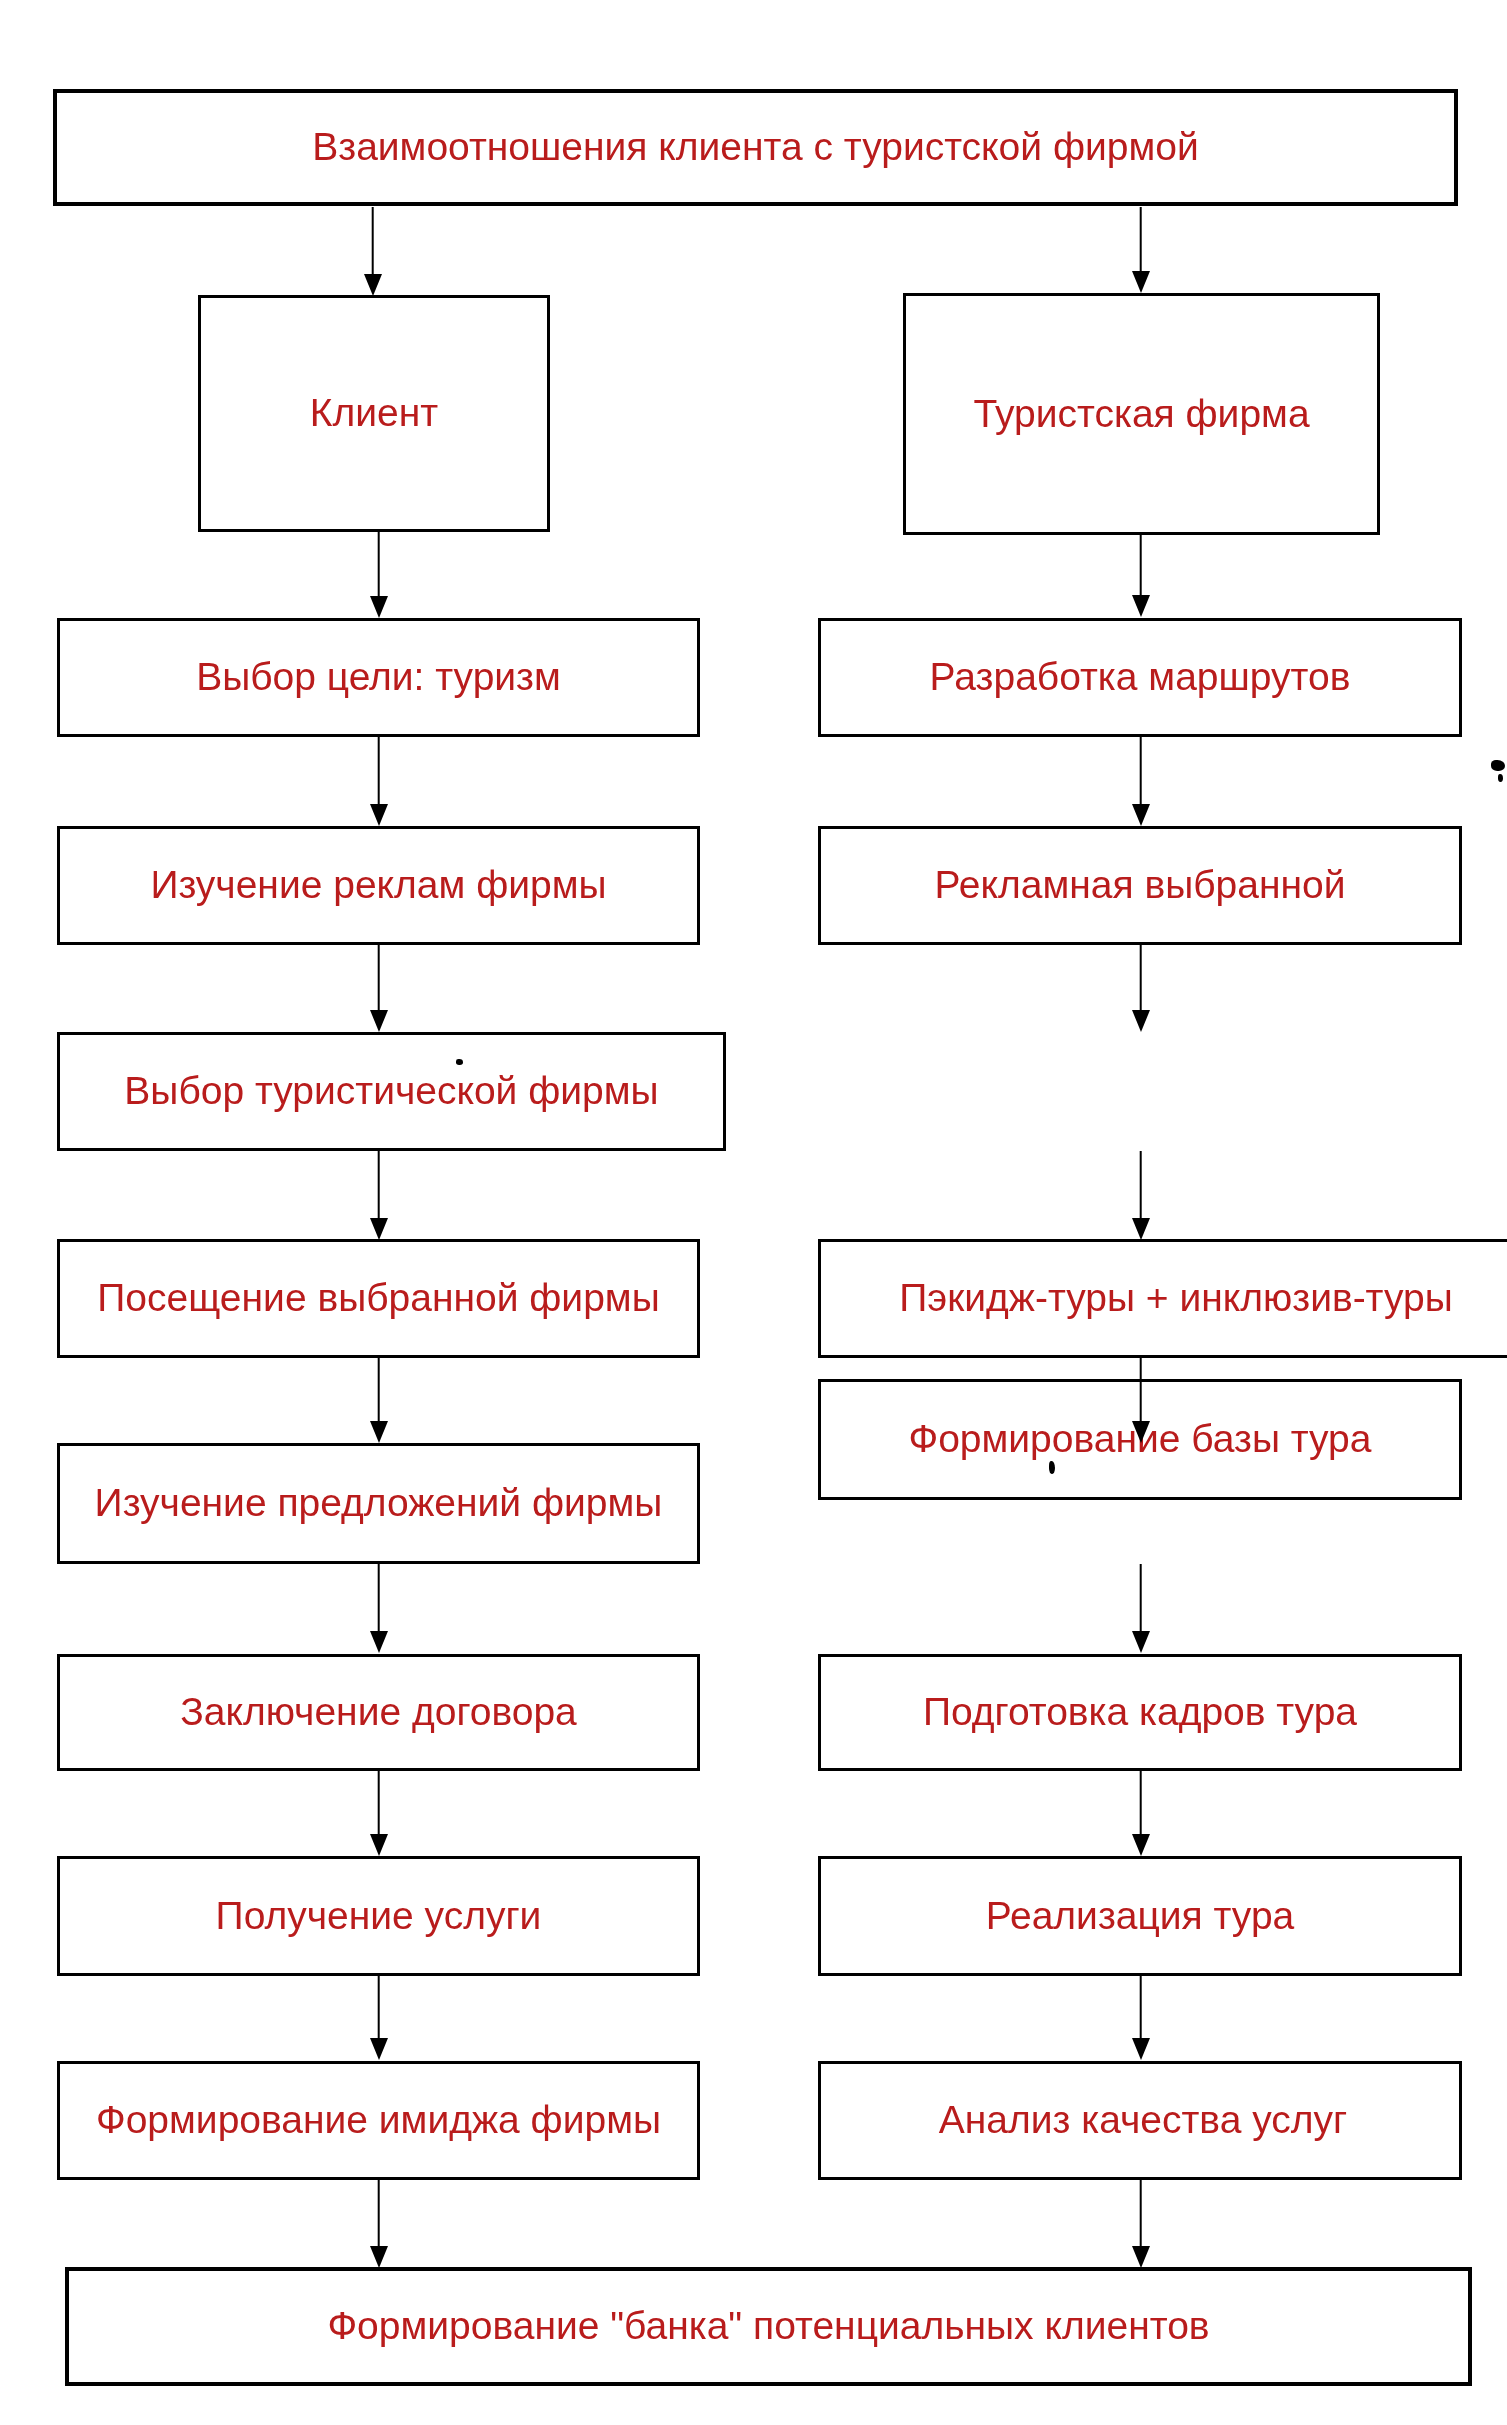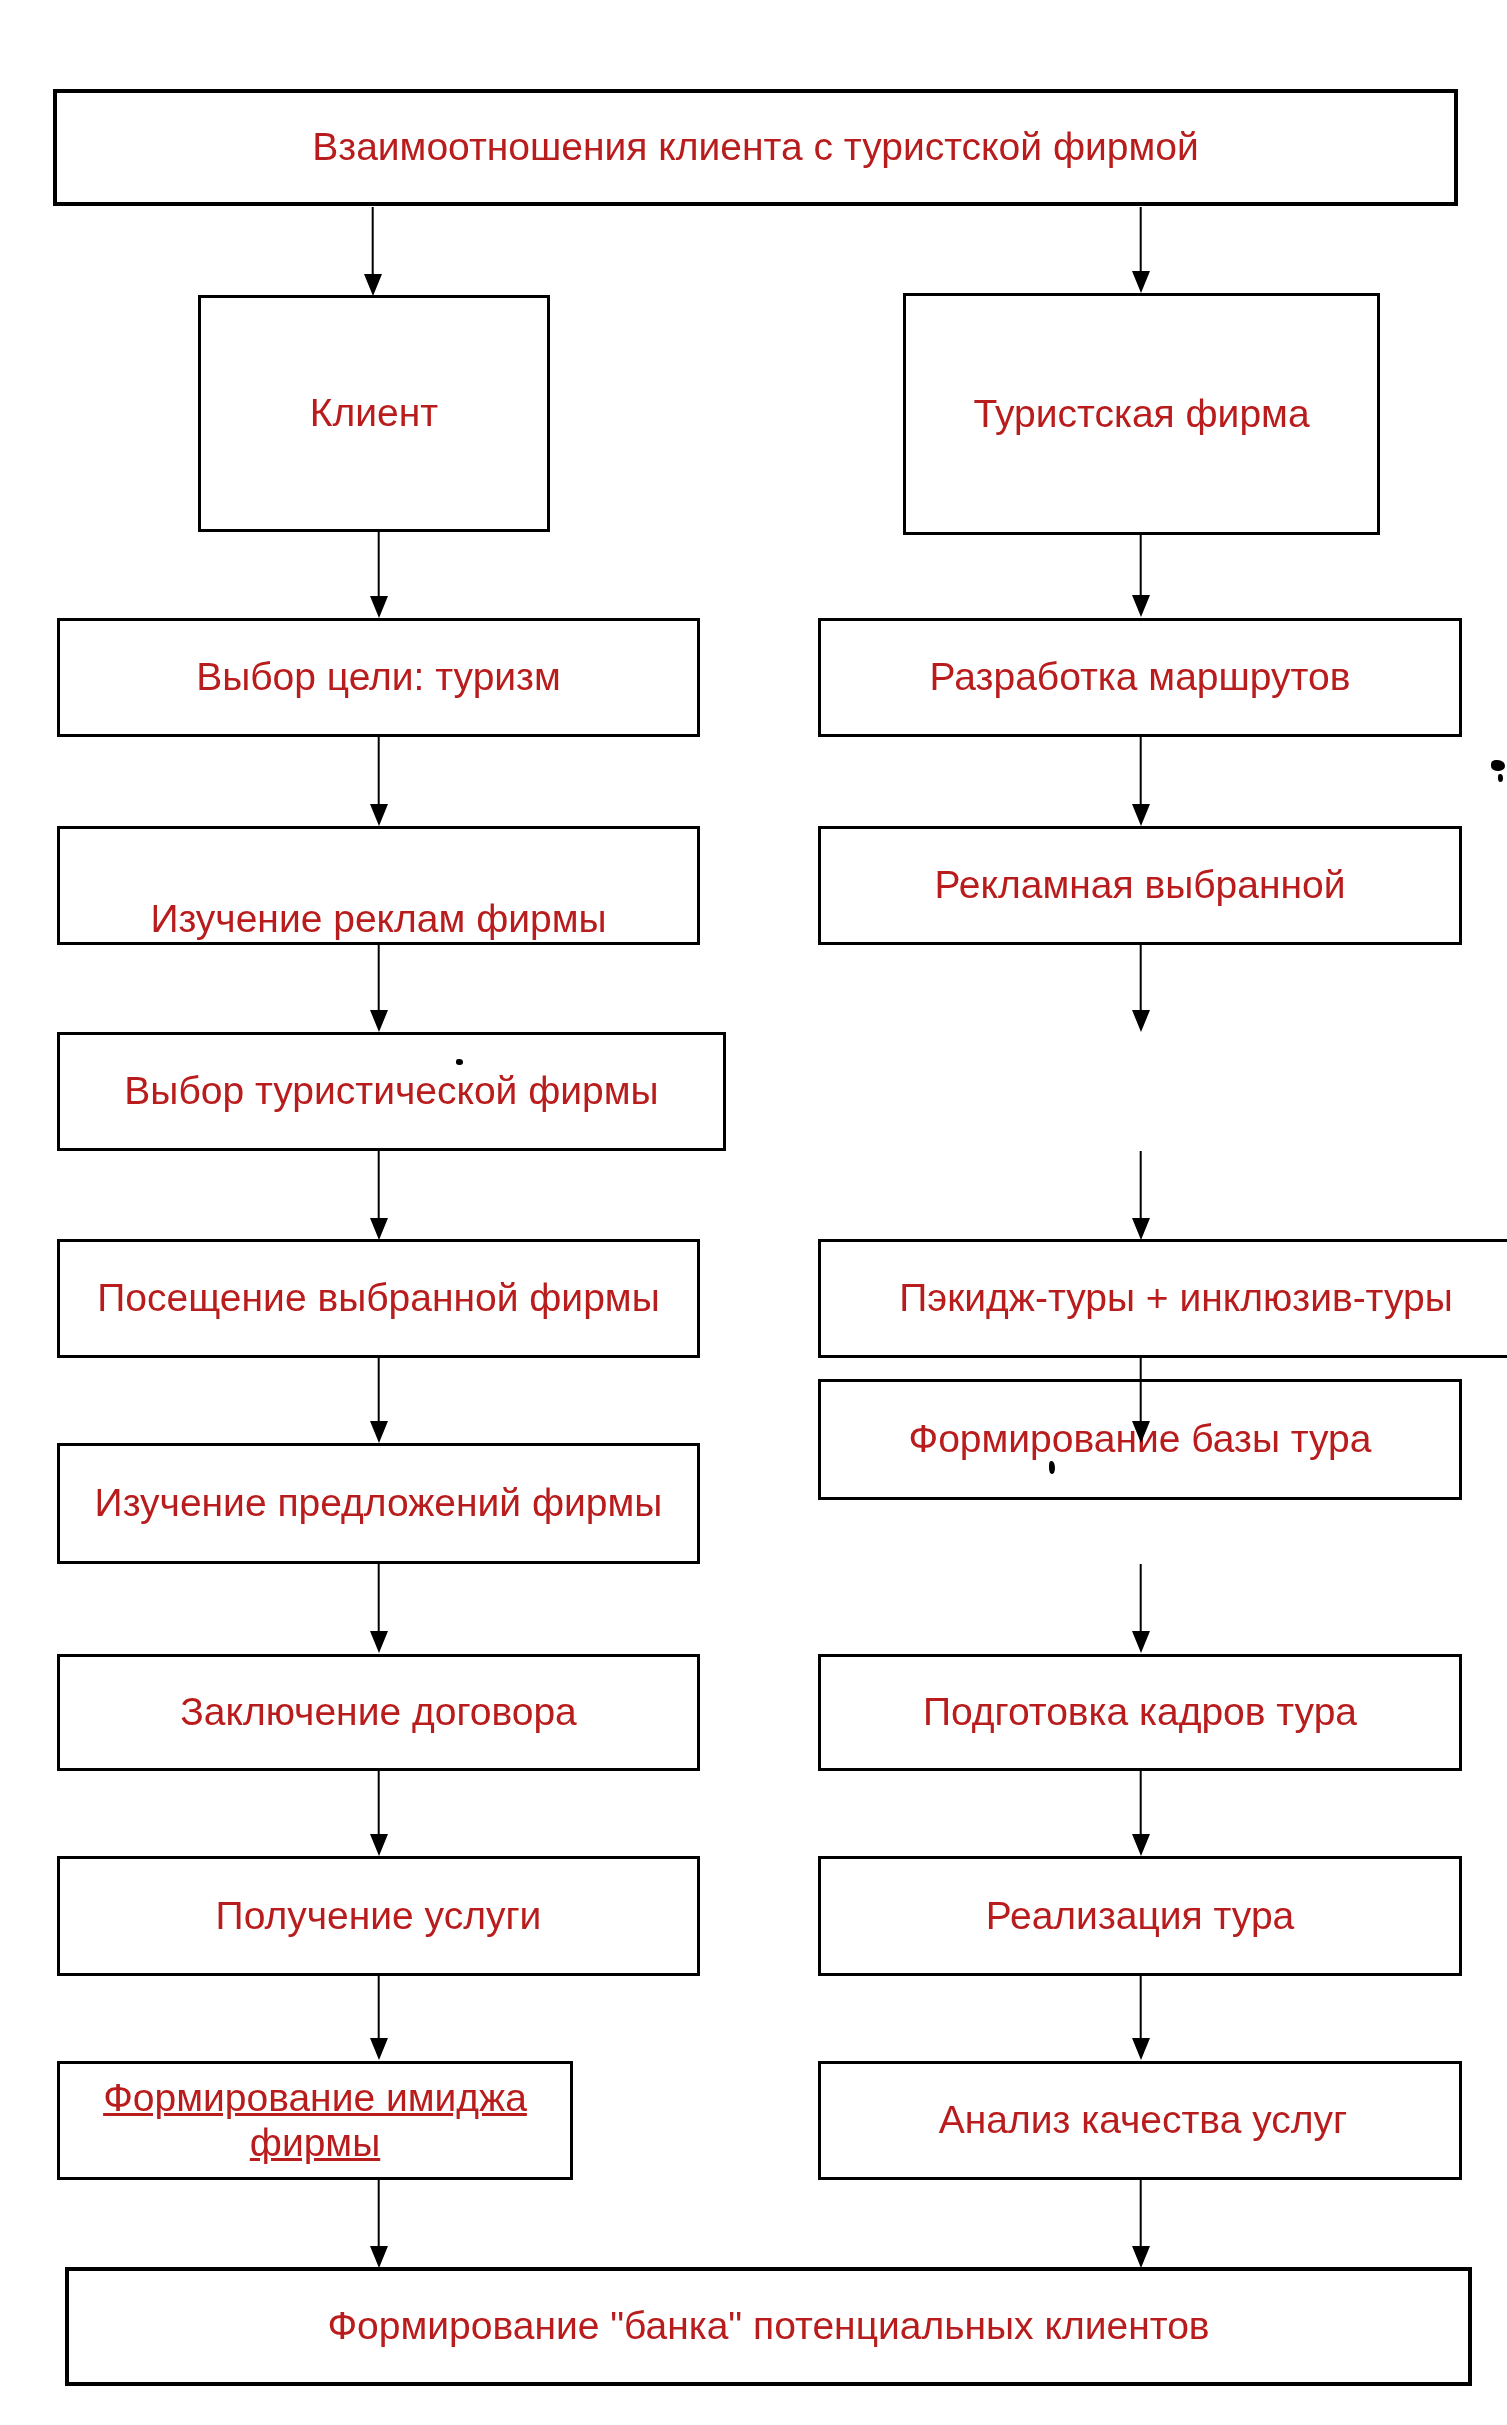--- a/index.html
+++ b/index.html
@@ -69,39 +69,39 @@
   <div class="fbox" style="left:198px; top:295px; width:352px; height:237px;">
     <span>Клиент</span>
   </div>
   <div class="fbox" style="left:903px; top:293px; width:477px; height:242px;">
     <span>Туристская фирма</span>
   </div>
 
   <div class="fbox" style="left:57px; top:618px; width:643px; height:119px;">
     <span>Выбор цели: туризм</span>
   </div>
-  <div class="fbox" style="left:57px; top:826px; width:643px; height:119px;align-items:flex-end;">
+  <div class="fbox" style="left:57px; top:826px; width:643px; height:119px;">
     <span>Изучение реклам фирмы</span>
   </div>
   <div class="fbox" style="left:57px; top:1032px; width:669px; height:119px;">
     <span>Выбор туристической фирмы</span>
   </div>
   <div class="fbox" style="left:57px; top:1239px; width:643px; height:119px;">
     <span>Посещение выбранной фирмы</span>
   </div>
   <div class="fbox" style="left:57px; top:1443px; width:643px; height:121px;">
     <span>Изучение предложений фирмы</span>
   </div>
   <div class="fbox" style="left:57px; top:1654px; width:643px; height:117px;">
     <span>Заключение договора</span>
   </div>
   <div class="fbox" style="left:57px; top:1856px; width:643px; height:120px;">
     <span>Получение услуги</span>
   </div>
-  <div class="fbox" style="left:57px; top:2061px; width:516px; height:119px;text-decoration:underline;">
+  <div class="fbox" style="left:57px; top:2061px; width:643px; height:119px;">
     <span>Формирование имиджа фирмы</span>
   </div>
 
   <div class="fbox" style="left:818px; top:618px; width:644px; height:119px;">
     <span>Разработка маршрутов</span>
   </div>
   <div class="fbox" style="left:818px; top:826px; width:644px; height:119px;">
     <span>Рекламная выбранной</span>
   </div>
   <div class="fbox" style="left:818px; top:1239px; width:716px; height:119px;align-items:center;">

